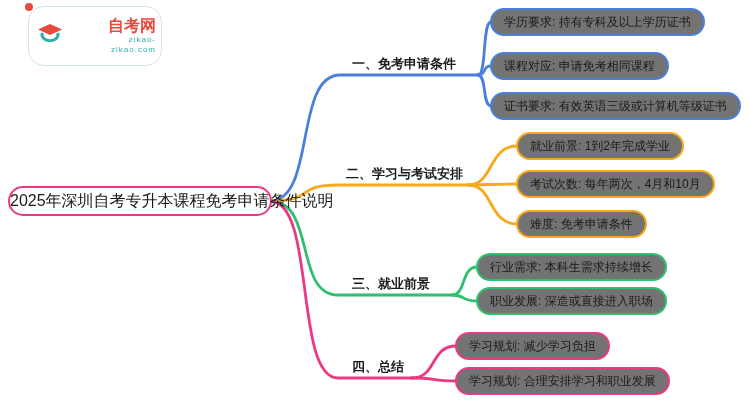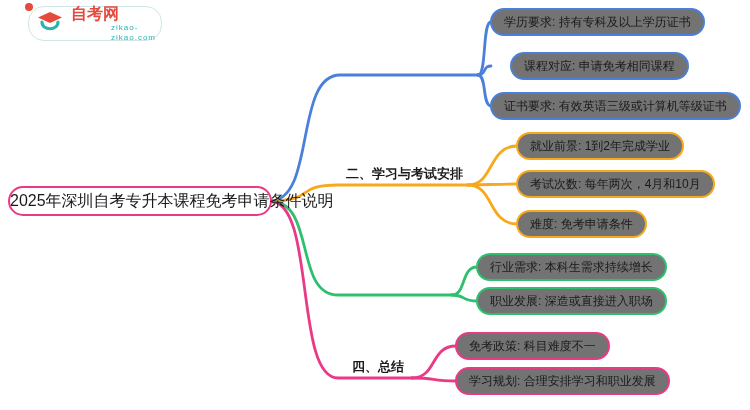--- a/index.html
+++ b/index.html
@@ -3,22 +3,22 @@
 <meta charset="utf-8">
 <style>
   html,body{margin:0;padding:0;background:#f3f3f3;}
   .canvas{
     position:relative;width:750px;height:410px;background:#ffffff;overflow:hidden;
     font-family:"Liberation Sans","DejaVu Sans",sans-serif;color:#1a1a1a;
   }
   svg.links{position:absolute;left:0;top:0;width:750px;height:410px;pointer-events:none;}
   svg.links path{fill:none;stroke-width:2.8;stroke-linecap:round;}
 
-  .logo{position:absolute;left:28px;top:6px;width:134px;height:35px;border:1px solid #cfe6e6;
-        border-radius:16px;display:flex;align-items:center;padding:0 6px;box-sizing:border-box;background:#fff;}
+  .logo{position:absolute;left:28px;top:6px;width:134px;height:60px;border:1px solid #cfe6e6;
+        border-radius:16px;display:flex;align-items:center;padding:0 6px;box-sizing:border-box;background:#fff;text-align:right;}
   .logo-dot{position:absolute;left:-4px;top:-4px;width:8px;height:8px;border-radius:50%;background:#e64a3c;}
   .logo-icon{width:30px;height:30px;flex:0 0 auto;margin-right:6px;}
   .logo-title{font-size:16px;font-weight:700;line-height:18px;}
   .logo-domain{font-size:8px;letter-spacing:1px;line-height:10px;margin-left:40px;}
 
   .root-node{
     position:absolute;left:8px;top:186px;width:260px;height:26px;line-height:26px;
     border:2px solid #ea3a86;border-radius:16px;text-align:center;font-size:16px;
     background:#fff;white-space:nowrap;box-sizing:content-box;
   }
@@ -61,30 +61,32 @@
       <path d="M7 13 c0 9 16 9 16 0" stroke="#2bb3ad" stroke-width="3.2" fill="none" stroke-linecap="round"></path>
     </svg>
     <div class="logo-text">
       <div class="logo-title" style="color: rgb(230, 74, 60);">自考网</div>
       <div class="logo-domain" style="color: rgb(43, 179, 173);">zikao-zikao.com</div>
     </div>
   </div>
 
   <div class="root-node" style="border-color: rgb(234, 58, 134);">2025年深圳自考专升本课程免考申请条件说明</div>
 
+  <div class="branch-label" style="left:352px;top:56px">一、免考申请条件</div>
   <div class="branch-label" style="left:346px;top:166px">二、学习与考试安排</div>
+  <div class="branch-label" style="left:352px;top:276px">三、就业前景</div>
   <div class="branch-label" style="left:352px;top:359px">四、总结</div>
 
   <div class="leaf" style="left: 490px; top: 8px; border-color: rgb(74, 128, 217);">学历要求: 持有专科及以上学历证书</div>
-  <div class="leaf" style="left: 510px; top: 52px; border-color: rgb(74, 128, 217);">课程对应: 申请免考相同课程</div>
+  <div class="leaf" style="left: 490px; top: 52px; border-color: rgb(74, 128, 217);">课程对应: 申请免考相同课程</div>
   <div class="leaf" style="left: 490px; top: 92px; border-color: rgb(74, 128, 217);">证书要求: 有效英语三级或计算机等级证书</div>
 
   <div class="leaf" style="left: 516px; top: 132px; border-color: rgb(247, 168, 27);">就业前景: 1到2年完成学业</div>
   <div class="leaf" style="left: 516px; top: 170px; border-color: rgb(247, 168, 27);">考试次数: 每年两次，4月和10月</div>
   <div class="leaf" style="left: 516px; top: 210px; border-color: rgb(247, 168, 27);">难度: 免考申请条件</div>
 
   <div class="leaf" style="left: 476px; top: 253px; border-color: rgb(46, 192, 110); text-align: right;">行业需求: 本科生需求持续增长</div>
   <div class="leaf" style="left: 476px; top: 287px; border-color: rgb(46, 192, 110); text-align: center;">职业发展: 深造或直接进入职场</div>
 
-  <div class="leaf" style="left: 455px; top: 332px; border-color: rgb(234, 58, 134);">免考政策: 科目难度不一</div>
+  <div class="leaf" style="left: 455px; top: 332px; border-color: rgb(234, 58, 134);">学习规划: 减少学习负担</div>
   <div class="leaf" style="left: 455px; top: 367px; border-color: rgb(234, 58, 134);">学习规划: 合理安排学习和职业发展</div>
 
 </div>
 
 </body></html>

